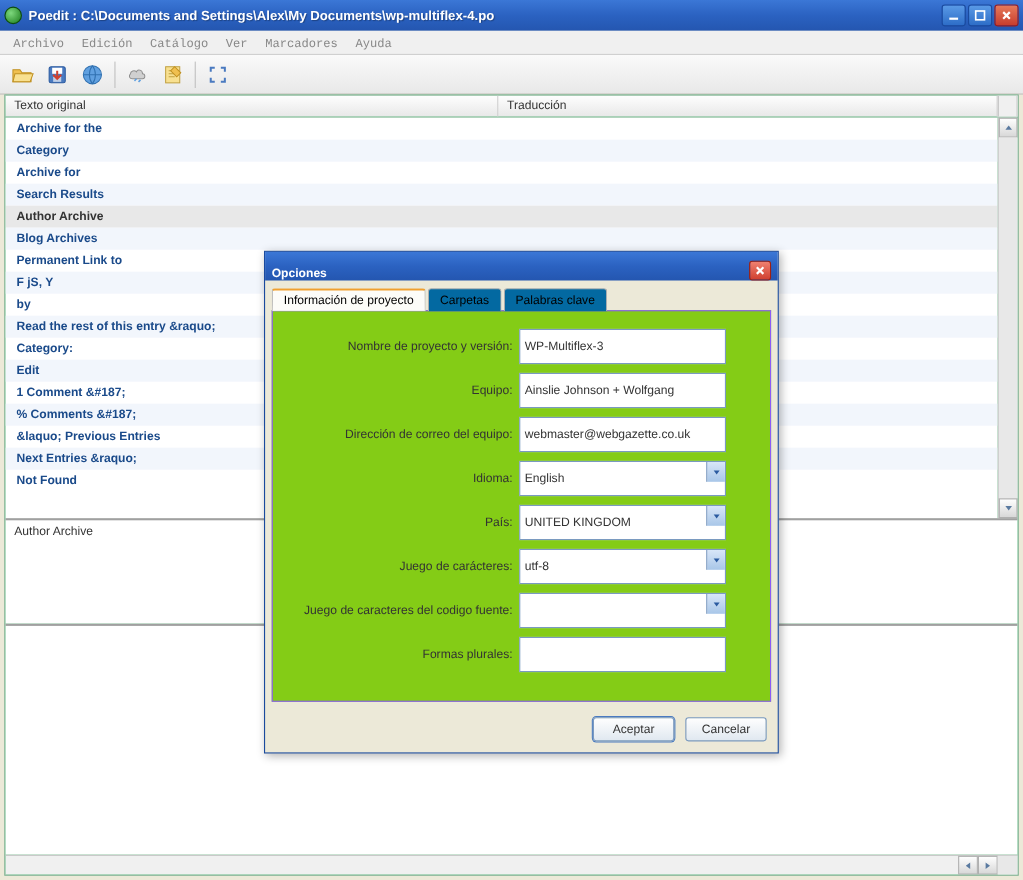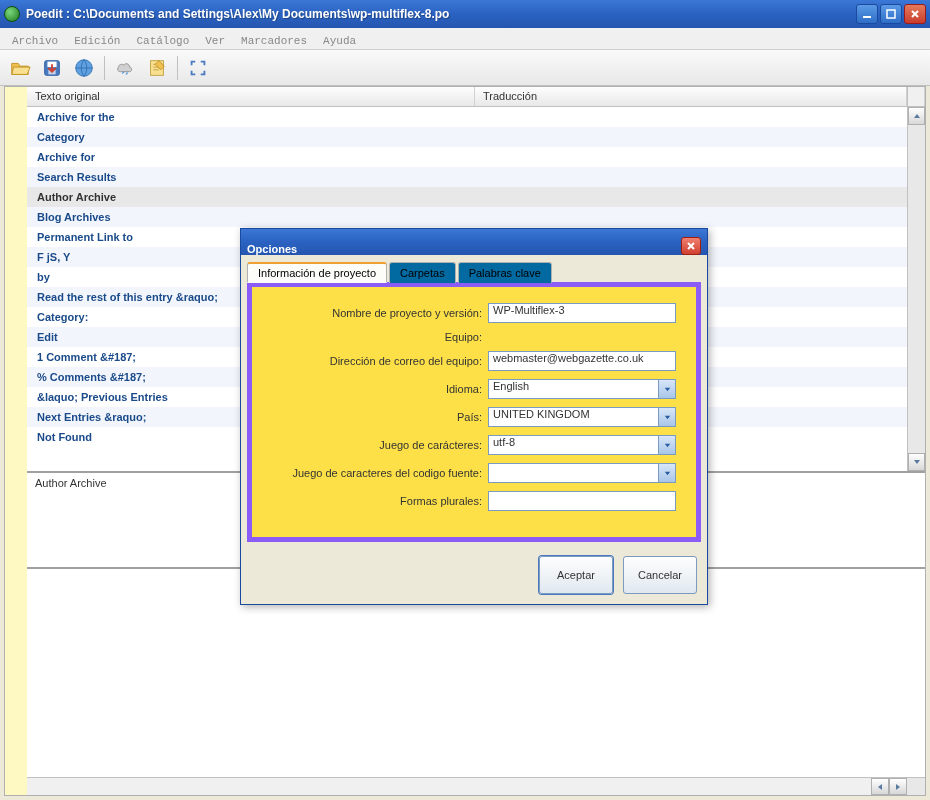--- a/index.html
+++ b/index.html
@@ -82,24 +82,23 @@
   .tool-btn svg { width: 22px; height: 22px; }
   .tool-sep { width: 1px; height: 24px; background: #c0c0c0; margin: 0 2px; }
   
   .content {
     position: absolute;
     top: 86px;
     left: 4px;
     right: 4px;
     bottom: 4px;
     border: 1px solid #b0b0b0;
-    background: #fef9c3;
+    background: #22c55e;
     display: flex;
     flex-direction: column;
-    padding-left: 22px;
   }
   .grid-header {
     height: 20px;
     display: flex;
     background: linear-gradient(to bottom, #fefefe, #e8e8e8);
     border-bottom: 1px solid #c0c0c0;
   }
   .grid-header > div {
     padding: 3px 8px;
     border-right: 1px solid #d0d0d0;
@@ -219,42 +218,43 @@
     top: 1px;
   }
   .tab.active {
     background: #fcfcf8;
     border-top: 2px solid #f0a030;
     padding-top: 3px;
     z-index: 2;
     border-bottom: 1px solid #fcfcf8;
   }
   .tab-panel {
-    border: 5px solid #8b5cf6;
-    background: #fde047;
-    padding: 16px 12px 18px;
+    border: 1px solid #8b5cf6;
+    background: #84cc16;
+    padding: 16px 0 18px;
   }
   .form-row {
     display: flex;
     align-items: center;
     margin-bottom: 8px;
   }
   .form-row label {
     flex: 0 0 224px;
     text-align: right;
     padding-right: 6px;
     color: #333;
   }
   .form-row .field {
     flex: 0 0 188px;
-    height: 20px;
+    height: 32px;
     border: 1px solid #7a9ac0;
     background: #fff;
     padding: 0 4px;
     display: flex;
+    align-items: center;
     position: relative;
     color: #333;
   }
   .form-row .field.combo { padding-right: 18px; }
   .combo-arrow {
     position: absolute;
     right: 0; top: 0;
     width: 17px; height: 18px;
     background: linear-gradient(to bottom, #d8e6f8, #a8c6e8);
     border-left: 1px solid #7a9ac0;
@@ -262,39 +262,39 @@
     cursor: pointer;
   }
   .dialog-buttons {
     display: flex;
     justify-content: flex-end;
     gap: 10px;
     padding: 8px 10px 10px;
   }
   .dlg-btn {
     min-width: 74px;
-    height: 38px;
+    height: 22px;
     border: 1px solid #7a9ac0;
     border-radius: 3px;
     background: linear-gradient(to bottom, #fefefe, #e0e8f0);
     display: flex; align-items: center; justify-content: center;
     cursor: pointer;
     color: #333;
     padding: 0 10px;
   }
   .dlg-btn.primary {
     box-shadow: 0 0 0 1px #4a7ac0;
   }
 </style>
 </head>
 <body>
 
 <div class="titlebar">
   <div class="app-icon"></div>
-  <div class="title-text">Poedit : C:\Documents and Settings\Alex\My Documents\wp-multiflex-8.po</div>
+  <div class="title-text">Poedit : C:\Documents and Settings\Alex\My Documents\wp-multiflex-4.po</div>
   <div class="win-btns">
     <div class="win-btn">
       <svg viewBox="0 0 12 12">
           <rect x="2" y="8" width="8" height="2" fill="#fff"></rect>
         </svg>
     </div>
     <div class="win-btn">
       <svg viewBox="0 0 12 12">
           <rect x="2" y="2" width="8" height="8" fill="none" stroke="#fff" stroke-width="1.5"></rect>
         </svg>
@@ -488,20 +488,23 @@
     </div>
     <div class="tab-panel">
       <div class="form-row">
         <label>Nombre de proyecto y versión:</label>
         <div class="field">
             <span>WP-Multiflex-3</span>
           </div>
       </div>
       <div class="form-row">
         <label>Equipo:</label>
+        <div class="field">
+            <span>Ainslie Johnson + Wolfgang</span>
+          </div>
       </div>
       <div class="form-row">
         <label>Dirección de correo del equipo:</label>
         <div class="field">
             <span>webmaster@webgazette.co.uk</span>
           </div>
       </div>
       <div class="form-row">
         <label>Idioma:</label>
         <div class="field combo">

